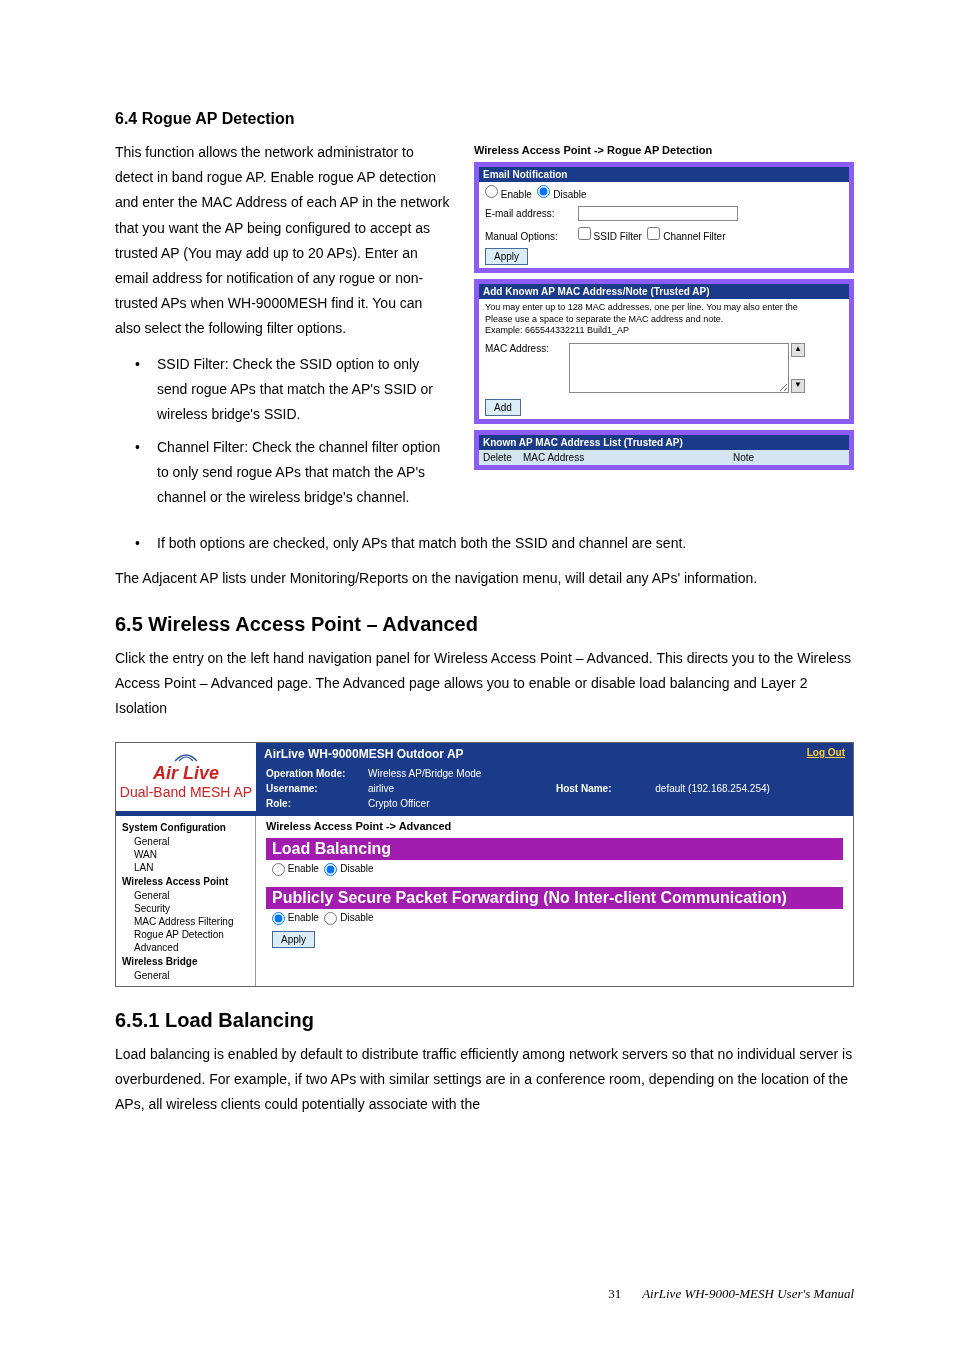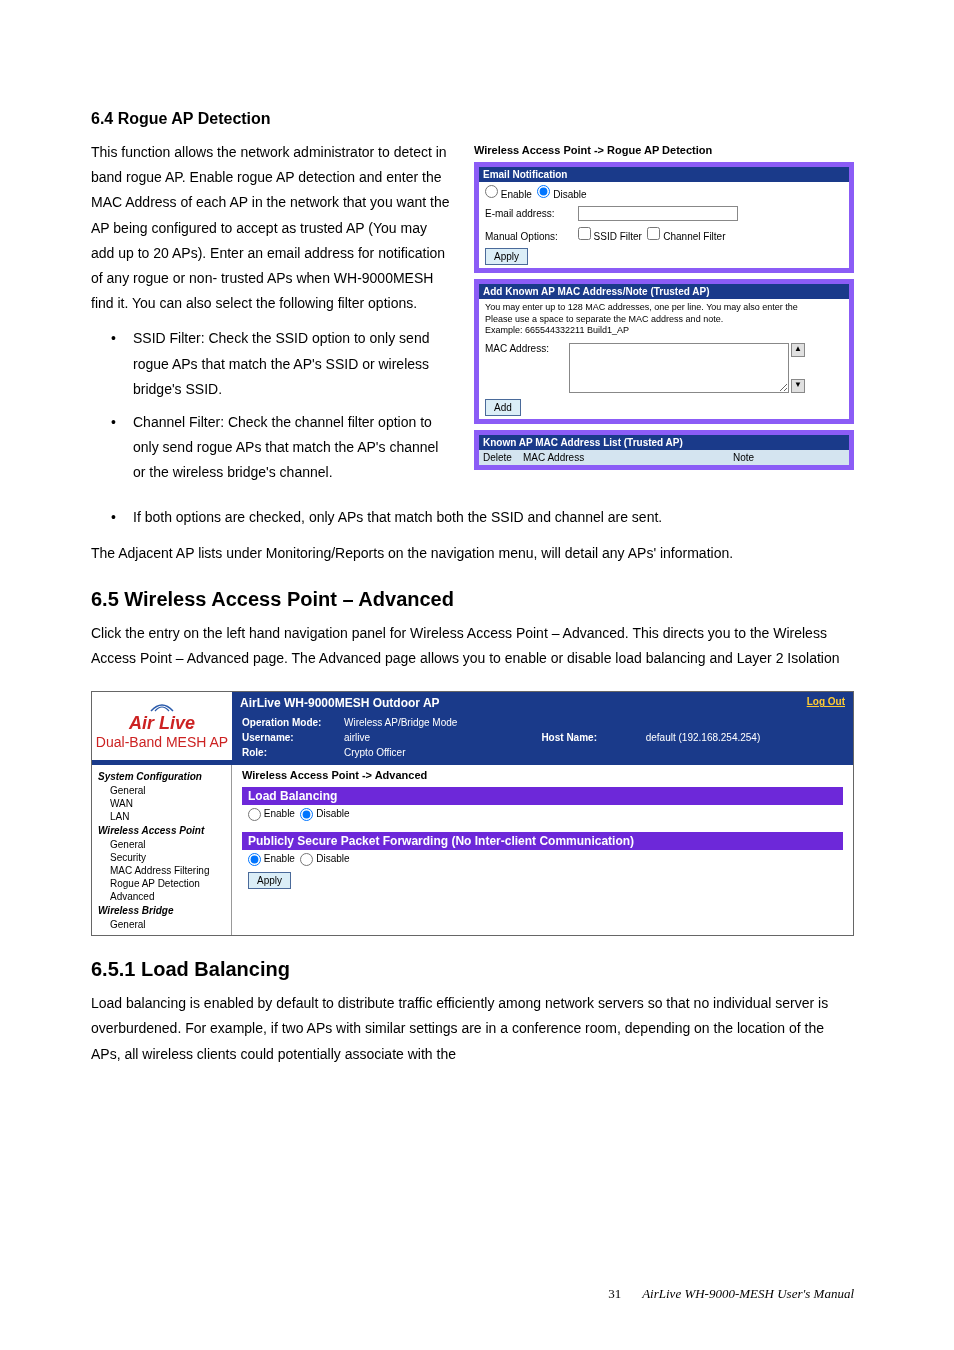--- a/index.html
+++ b/index.html
@@ -1,17 +1,17 @@
 <!DOCTYPE html>
 <html><head>
 <meta charset="utf-8">
 <style>
 * { margin: 0; padding: 0; box-sizing: border-box; }
 body { font-family: Arial, sans-serif; background: white; width: 954px; height: 1350px; position: relative; }
-.page { padding: 110px 100px 40px 91px; }
+.page { padding: 110px 100px 40px 115px; }
 h2 { font-size: 16px; font-weight: bold; margin-bottom: 12px; }
 h3 { font-size: 20px; font-weight: bold; margin-top: 22px; margin-bottom: 10px; }
 p { font-size: 14px; line-height: 1.8; margin-bottom: 6px; }
 .twocol { display: flex; gap: 24px; }
 .leftcol { flex: 1; }
 .rightcol { width: 380px; }
 ul { list-style: none; margin: 10px 0; }
 ul li { position: relative; padding-left: 42px; font-size: 14px; line-height: 1.8; margin-bottom: 8px; }
 ul li::before { content: "•"; position: absolute; left: 20px; font-size: 14px; }
 .full { margin-top: 10px; }
@@ -35,25 +35,25 @@
 .app-logo { width: 140px; height: 68px; background: #fff; display: flex; align-items: center; justify-content: center; flex-direction: column; }
 .logo-text { color: #cc2222; font-weight: bold; font-style: italic; font-size: 18px; }
 .logo-sub { color: #cc2222; font-size: 14px; }
 .app-hdr { flex: 1; color: #fff; font-size: 10px; padding: 4px 8px; }
 .app-title { font-weight: bold; font-size: 12px; display: flex; justify-content: space-between; }
 .logout { color: #ffcc33; text-decoration: underline; font-size: 10px; }
 .app-hdr table { color: #fff; font-size: 10px; margin-top: 4px; width: 100%; }
 .app-hdr td { padding: 1px 8px 1px 0; }
 .app-body { display: flex; background: #fff; }
 .sidebar { width: 140px; border-right: 1px solid #999; padding: 4px 0; font-size: 10px; }
-.sidebar .grp { font-weight: bold; padding: 2px 6px; font-style: italic; }
+.sidebar .grp { font-weight: bold; padding: 2px 6px; }
 .sidebar .itm { padding: 1px 6px 1px 18px; cursor: pointer; }
 .content { flex: 1; padding: 4px 10px 10px 10px; }
 .breadcrumb { font-weight: bold; font-size: 11px; margin-bottom: 6px; }
-.section-hdr { background: #6d28d9; color: #fff; font-weight: bold; font-size: 12px; padding: 2px 6px; }
+.section-hdr { background: #a21caf; color: #fff; font-weight: bold; font-size: 16px; padding: 2px 6px; }
 .radio-row { padding: 3px 6px; font-size: 10px; }
 .radio-row input { vertical-align: middle; }
 .footer { position: absolute; bottom: 48px; right: 100px; font-size: 13px; font-style: italic; font-family: 'Times New Roman', serif; }
 .footer .pn { font-style: normal; margin-right: 18px; }
 </style>
 </head>
 <body>
 
 <div class="page">
 

